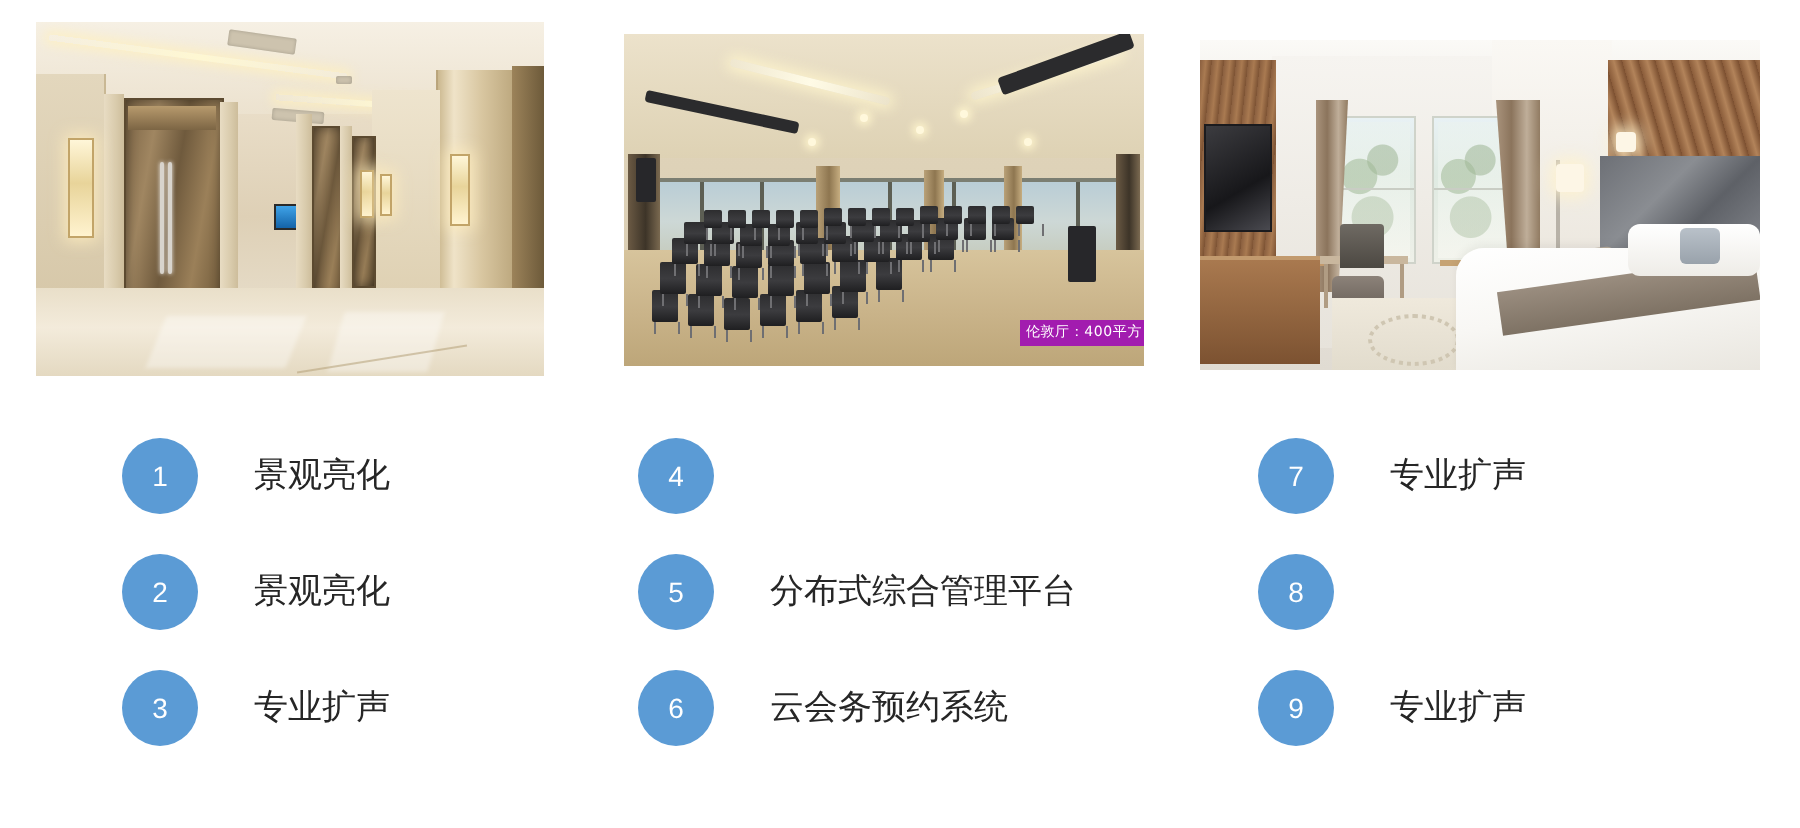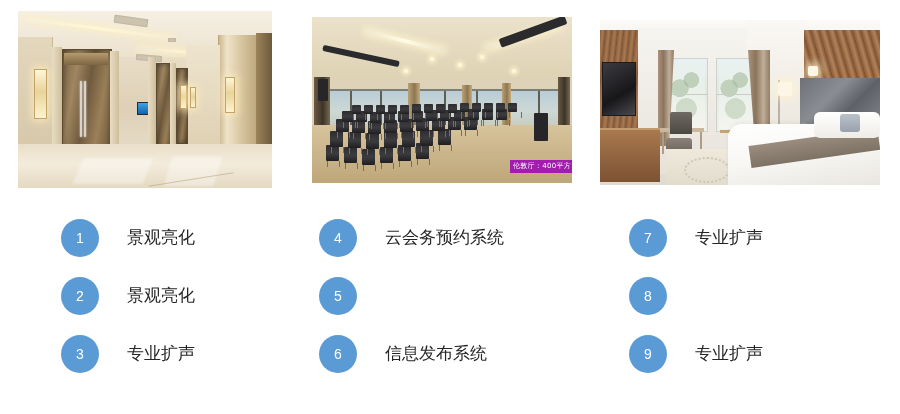--- a/index.html
+++ b/index.html
@@ -573,28 +573,28 @@
     </div>
     <div class="item row-3">
       <div class="badge">3</div>
       <div class="label">专业扩声</div>
     </div>
   </div>
 
   <div class="column" id="column-2">
     <div class="item row-1">
       <div class="badge">4</div>
-      <div class="label">云会务预约系统</div>
     </div>
     <div class="item row-2">
       <div class="badge">5</div>
+      <div class="label">分布式综合管理平台</div>
     </div>
     <div class="item row-3">
       <div class="badge">6</div>
-      <div class="label">信息发布系统</div>
+      <div class="label">云会务预约系统</div>
     </div>
   </div>
 
   <div class="column" id="column-3">
     <div class="item row-1">
       <div class="badge">7</div>
       <div class="label">专业扩声</div>
     </div>
     <div class="item row-2">
       <div class="badge">8</div>

